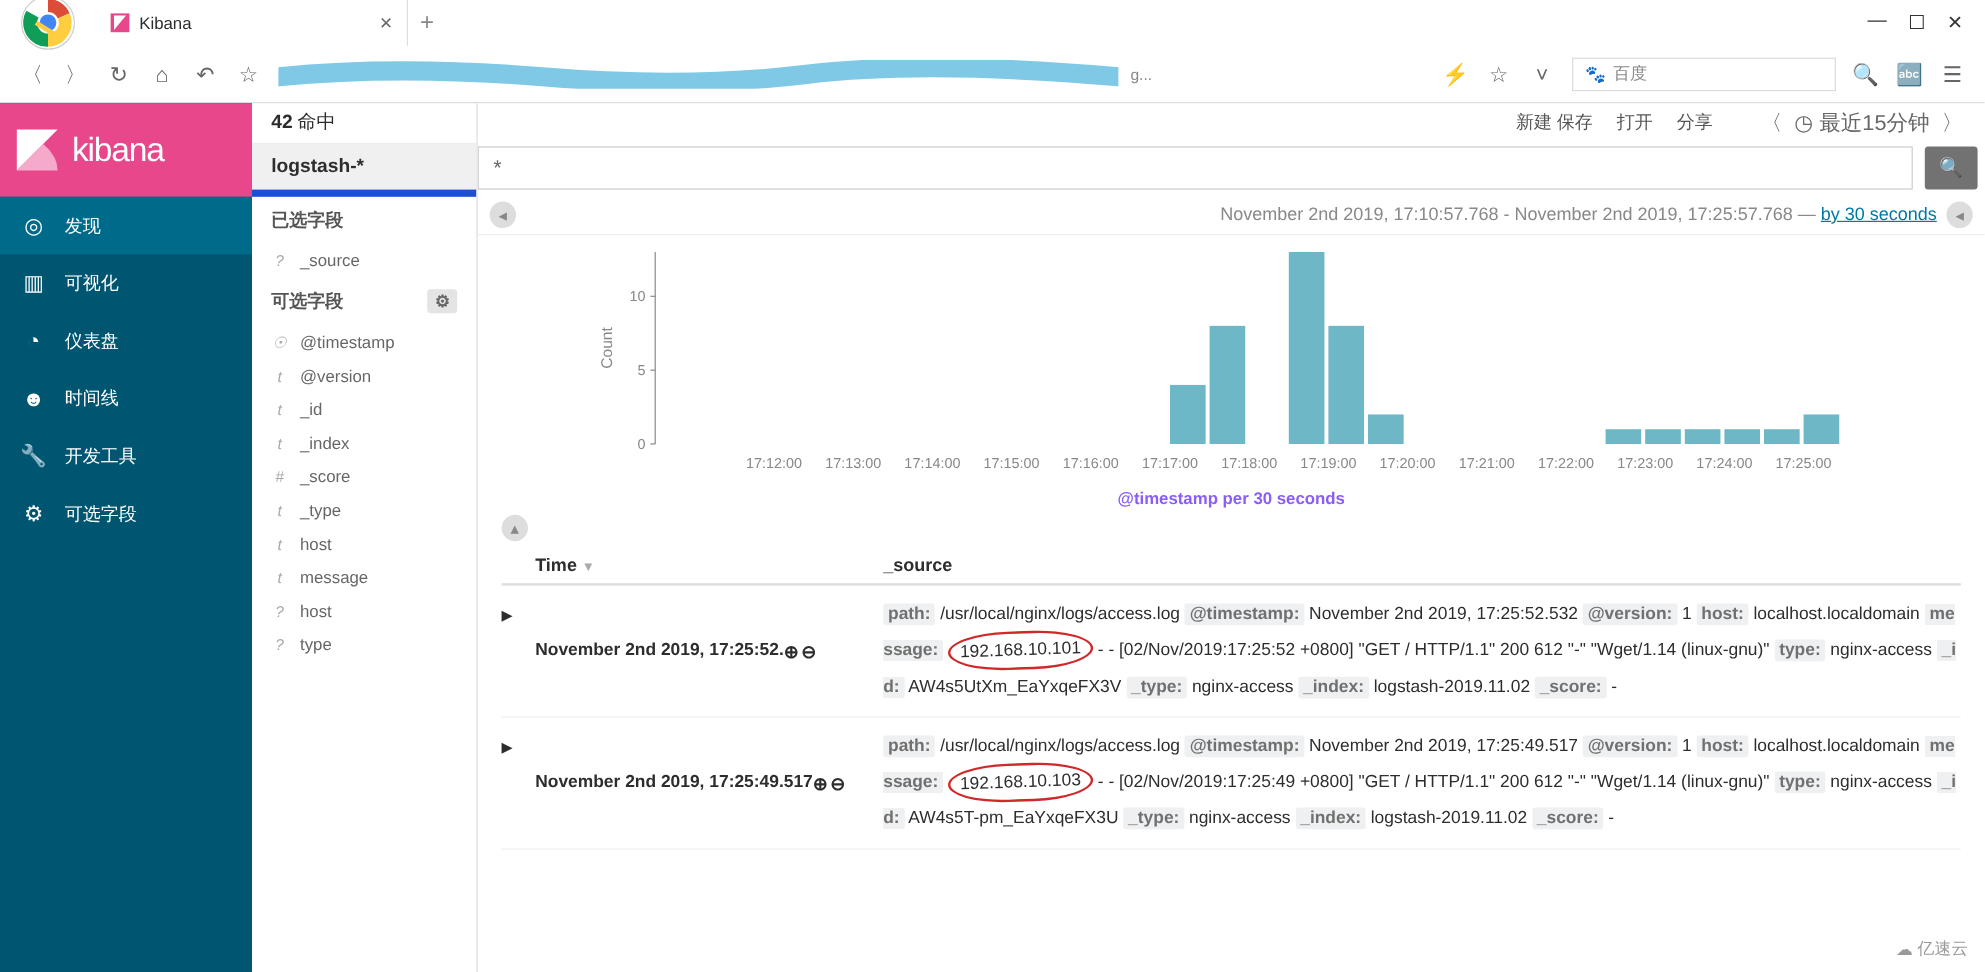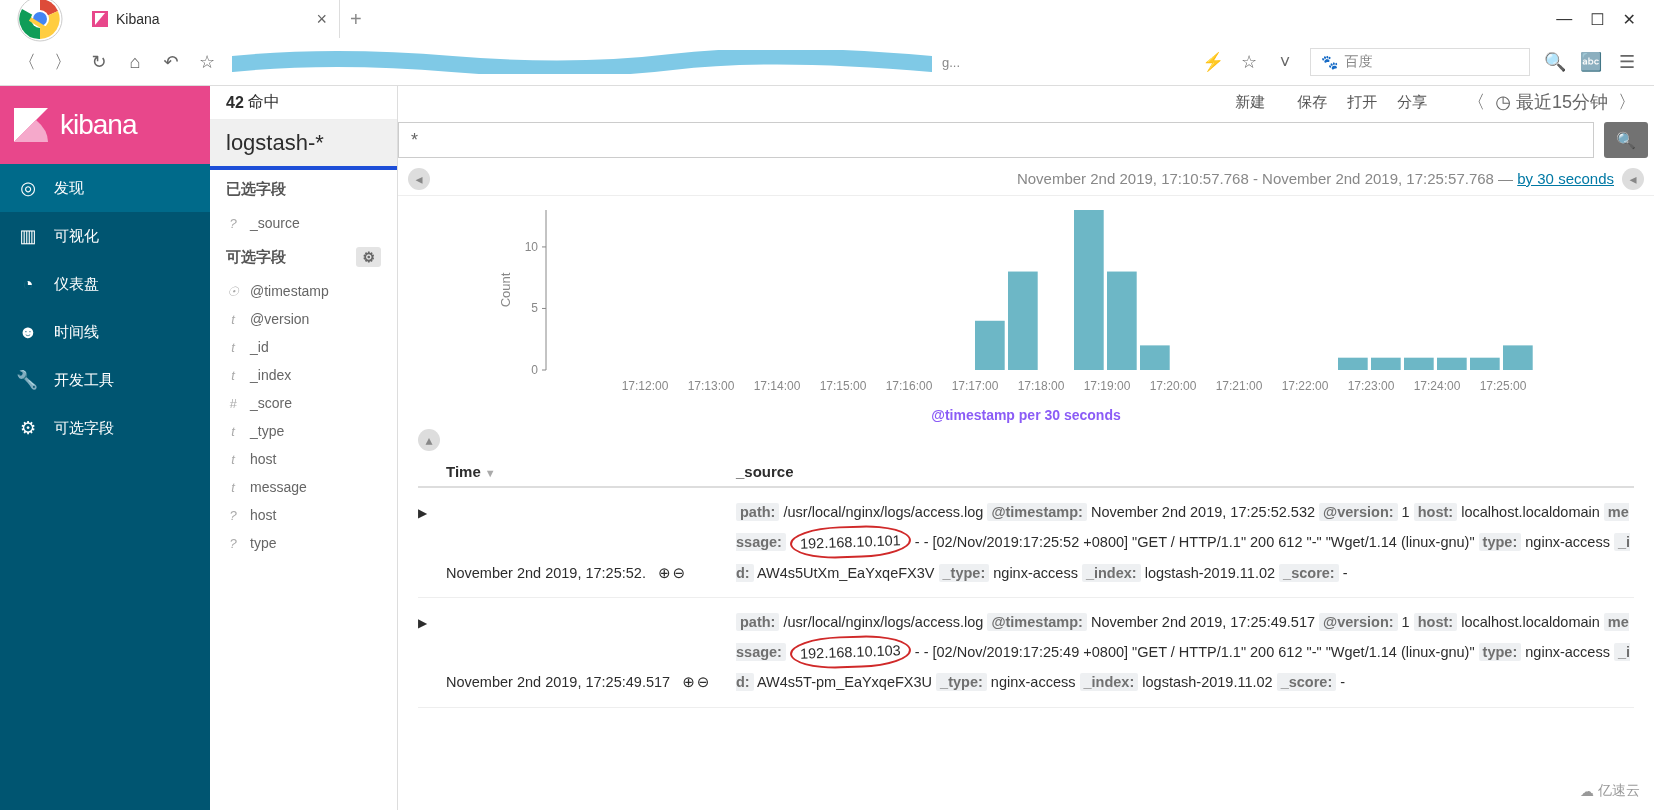--- a/index.html
+++ b/index.html
@@ -27,21 +27,21 @@
 .brand { height: 78px; background: #e8478b; display: flex; align-items: center; padding-left: 10px; gap: 8px; }
 .brand-logo { width: 42px; height: 42px; }
 .brand-name { font-size: 28px; color: #fff; letter-spacing: -1px; }
 .nav-item { display: flex; align-items: center; gap: 16px; padding: 14px 18px; color: #fff; font-size: 15px; }
 .nav-item.active { background: #006a8a; }
 .nav-icon { width: 20px; height: 20px; display: flex; align-items: center; justify-content: center; font-size: 18px; }
 
 .field-panel { width: 188px; border-right: 1px solid #ddd; overflow: hidden; }
 .hits-bar { height: 34px; display: flex; align-items: center; padding: 0 16px; font-size: 16px; border-bottom: 1px solid #eee; }
 .hits-bar strong { font-weight: 700; margin-right: 4px; }
-.index-pat { padding: 10px 16px; font-weight: 400; background: #f0f0f0; border-bottom: 4px solid #1d4ed8; font-size: 22px; }
+.index-pat { padding: 10px 16px; font-weight: 700; background: #f0f0f0; border-bottom: 6px solid #1d4ed8; font-size: 16px; }
 .field-section-title { padding: 10px 16px; font-size: 15px; color: #555; font-weight: 600; display: flex; align-items: flex-end; }
 .field-gear { margin-left: auto; background: #e4e4e4; padding: 2px 6px; border-radius: 3px; color: #666; font-size: 14px; }
 .field-item { display: flex; align-items: center; gap: 10px; padding: 6px 16px; color: #666; font-size: 14px; }
 .field-type { font-style: italic; width: 14px; color: #aaa; font-size: 13px; text-align: center; }
 
 .main { flex: 1; display: flex; flex-direction: column; overflow: hidden; }
 .top-bar { height: 32px; display: flex; align-items: center; padding: 0 18px; gap: 20px; color: #555; font-size: 15px; justify-content: flex-end;}
 .top-bar .link { color: #555; }
 .top-chevrons { display:flex; align-items:center; gap:10px; font-size:18px; color:#666;}
 .query-row { display: flex; align-items: center; gap: 10px; padding: 4px 0 4px 0; margin-right:6px;}
@@ -58,21 +58,21 @@
 .below-chart { display:flex; align-items:center; gap:10px; padding:6px 20px;}
 
 .doc-table { padding: 0 20px; }
 .doc-header { display: flex; border-bottom: 2px solid #ddd; padding: 6px 0; font-weight: 700; font-size: 15px; }
 .col-expand { width: 28px; }
 .col-time { width: 290px; }
 .col-src { flex: 1; }
 .sort-caret { font-size: 11px; color: #aaa; margin-left: 4px; }
 .doc-row { display: flex; border-bottom: 1px solid #eee; padding: 10px 0; font-family: "Courier New", monospace; font-size: 14.5px; line-height: 1.95; }
 .expand-caret { width: 28px; padding-top: 4px; font-size: 12px; }
-.time-cell { width: 290px; display: flex; align-items: flex-end; gap: 12px; }
+.time-cell { width: 290px; display: flex; align-items: center; gap: 0; font-weight: bold; }
 .time-icons { display: flex; gap: 2px; font-size: 15px; margin-top: 2px;}
 .src-cell { flex: 1; word-break: break-all; }
 .kv-key { background: #eef0f2; color: #707070; padding: 1px 4px; font-weight: 600; border-radius: 2px; }
 .circled { display: inline-block; border: 2px solid #d02929; border-radius: 50% / 60%; padding: 0 8px; transform: rotate(-2deg); }
 
 .watermark { position: fixed; right: 14px; bottom: 10px; font-size: 14px; color: #999; display: flex; align-items: center; gap: 4px; }
 </style>
 </head>
 <body>
 
@@ -228,21 +228,21 @@
         <div class="field-item">
           <span class="field-type">?</span>
           <span>type</span>
         </div>
       </div>
   </div>
 
   <div class="main">
     <div class="top-bar">
       <span style="margin-right:auto;"></span>
-      <span id="tb-links"><span class="link" style="margin-right: 32px; font-family: Liberation Mono, monospace;">新建</span><span class="link" style="margin-right: 20px;">保存</span><span class="link" style="margin-right: 20px;">打开</span><span class="link" style="margin-right: 20px;">分享</span></span>
+      <span id="tb-links"><span class="link" style="margin-right: 4px; font-family: Liberation Mono, monospace;">新建</span><span class="link" style="margin-right: 20px;">保存</span><span class="link" style="margin-right: 20px;">打开</span><span class="link" style="margin-right: 20px;">分享</span></span>
       <span class="top-chevrons">
         <span>〈</span>
         <span>◷ 最近15分钟</span>
         <span>〉</span>
       </span>
     </div>
     <div class="query-row">
       <input class="query-input" value="*" style="">
       <div class="query-btn">🔍</div>
     </div>

